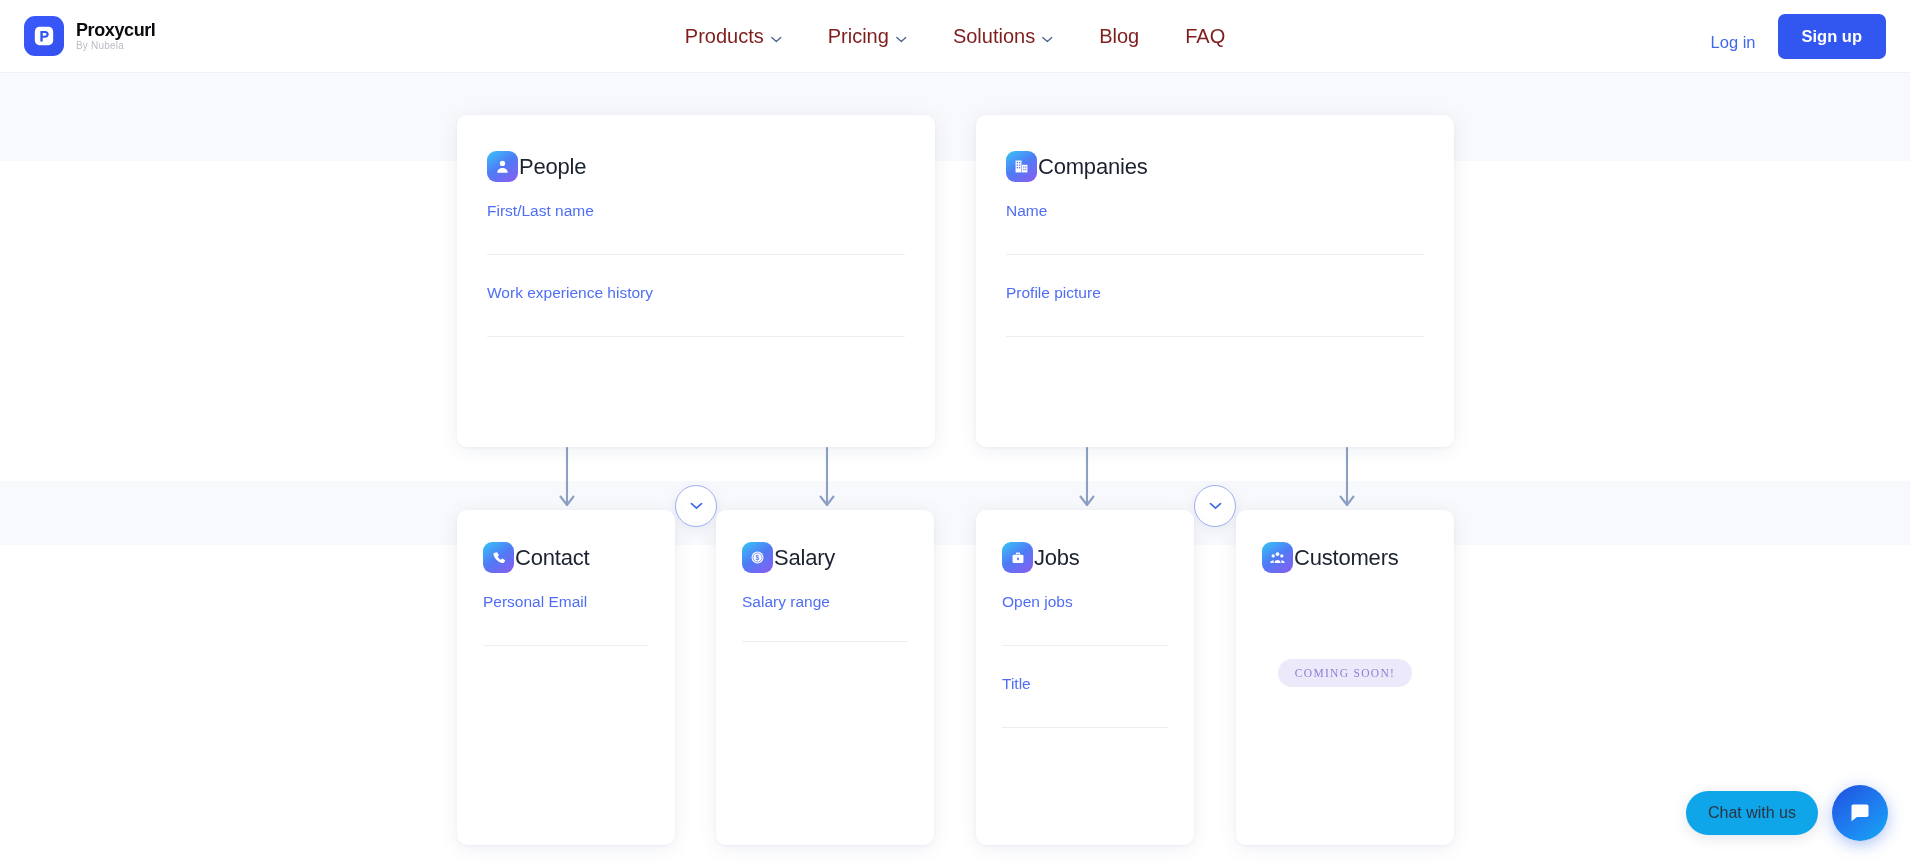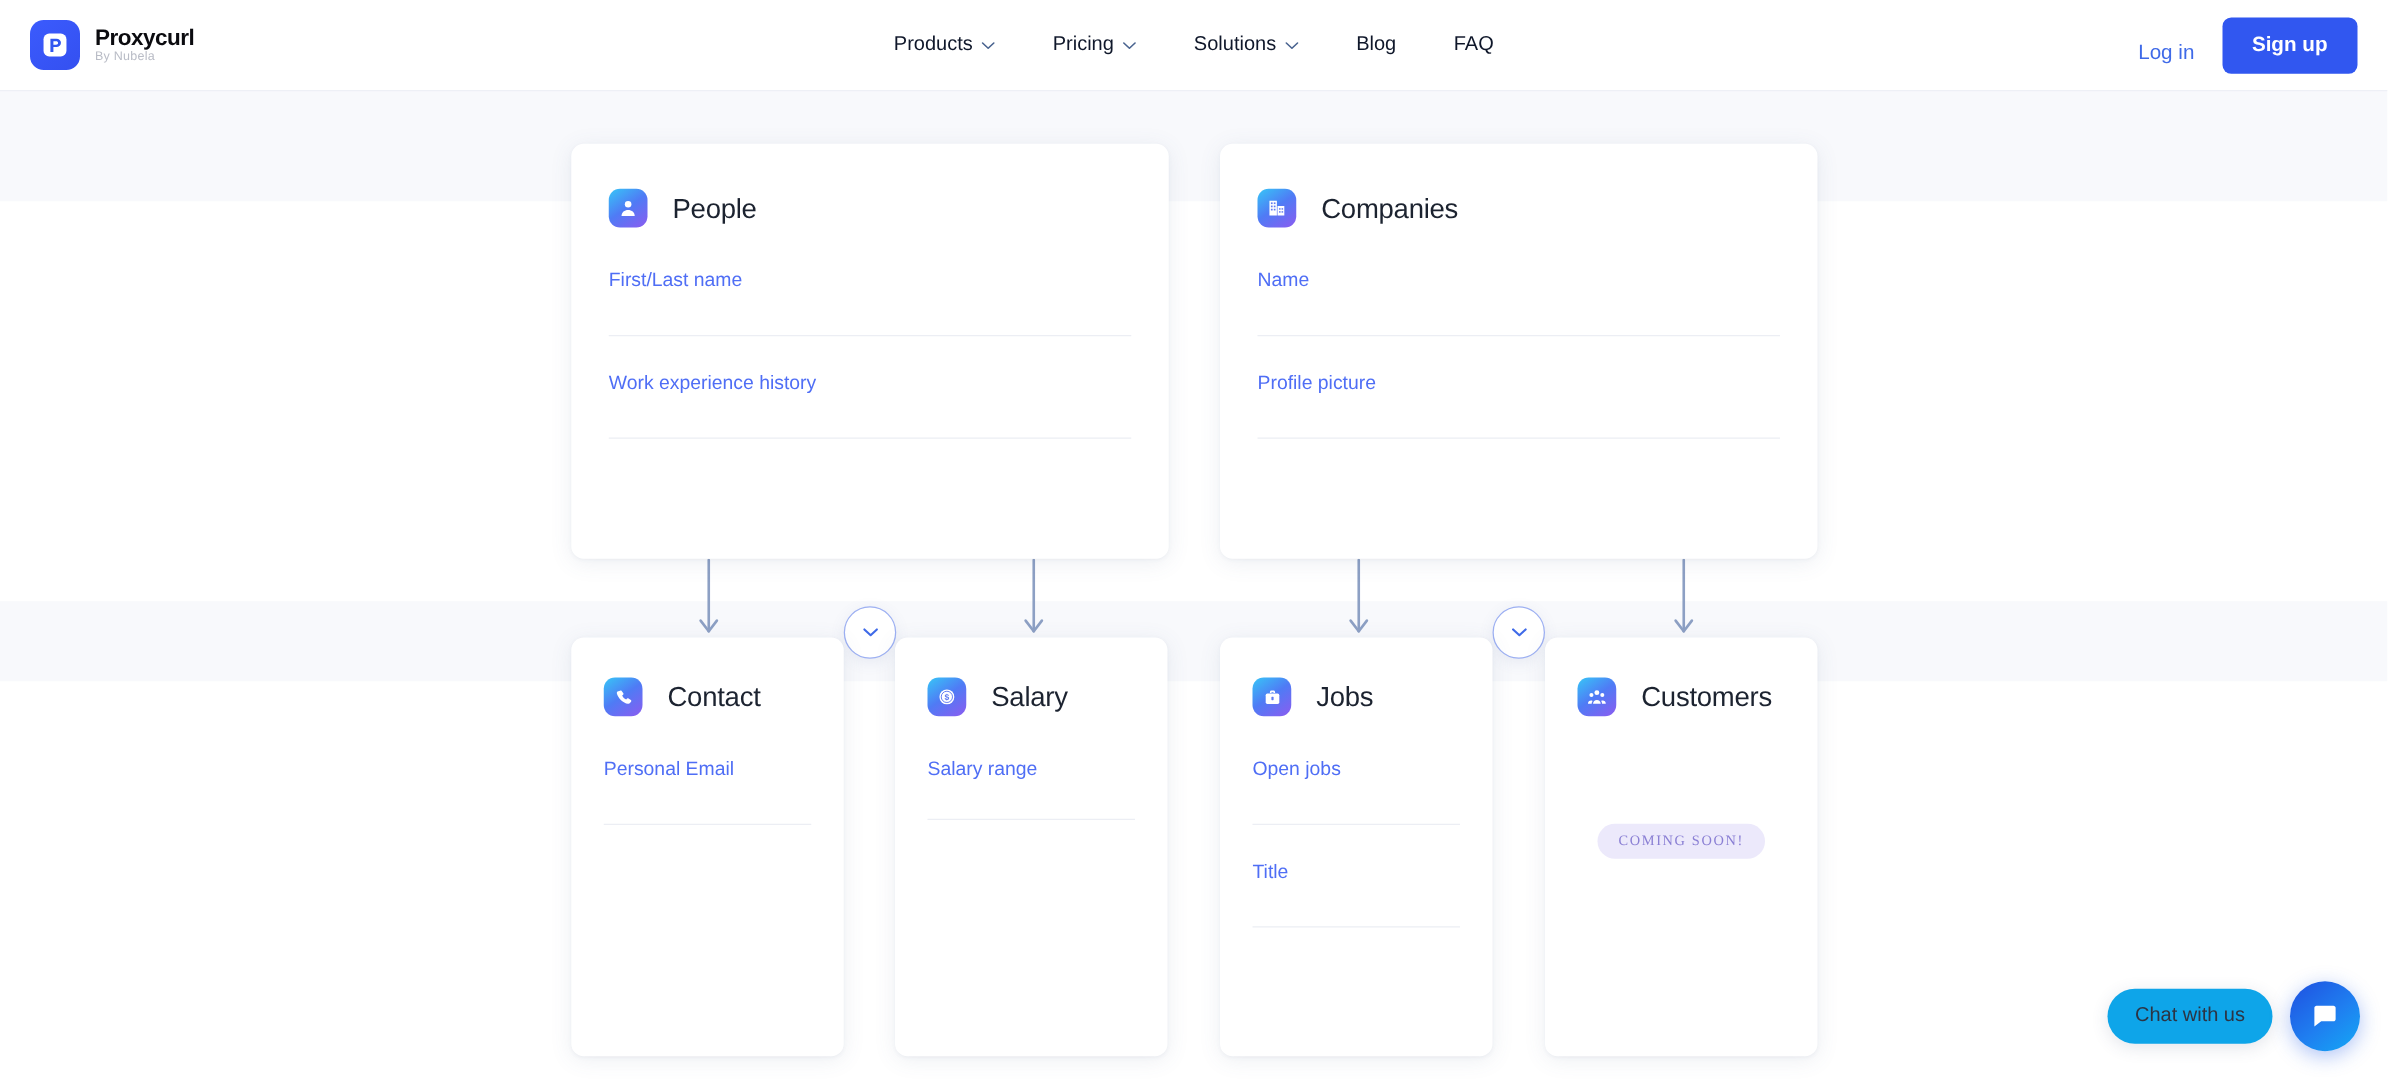--- a/index.html
+++ b/index.html
@@ -69,22 +69,22 @@
     transform: translateX(-50%);
     display: flex;
     align-items: center;
     gap: 46px;
   }
 
   .nav-item {
     display: flex;
     align-items: center;
     gap: 7px;
-    font-size: 16px;
-    color: #0f172a;
+    font-size: 20px;
+    color: #7f1d1d;
     cursor: pointer;
     white-space: nowrap;
   }
   .nav-item .chev { display: block; }
 
   .header-right {
     position: absolute;
     right: 24px;
     display: flex;
     align-items: center;
@@ -135,42 +135,42 @@
     background: #ffffff;
     border-radius: 10px;
     box-shadow: 0 3px 18px rgba(80, 95, 140, 0.10),
                 0 1px 3px rgba(80, 95, 140, 0.06);
     z-index: 10;
   }
 
   .card-head {
     display: flex;
     align-items: center;
-    gap: 20px;
+    gap: 1px;
   }
 
   .card-icon {
     width: 31px; height: 31px;
     border-radius: 9px;
     background: linear-gradient(145deg, #37c6f7 0%, #4f7bf5 48%, #8b5cf0 100%);
     display: flex;
     align-items: center;
     justify-content: center;
     flex: none;
   }
   .card-icon svg { display: block; }
 
   .card-title {
     font-size: 22px;
     color: #1c2330;
     letter-spacing: -0.2px;
     white-space: nowrap;
   }
 
-  .card-body { margin-top: 34px; }
+  .card-body { margin-top: 20px; }
 
   .field {
     font-size: 15.5px;
     color: #4f6ef5;
     padding-bottom: 34px;
     border-bottom: 1px solid #eceef4;
     margin-bottom: 29px;
     cursor: pointer;
     white-space: nowrap;
   }

